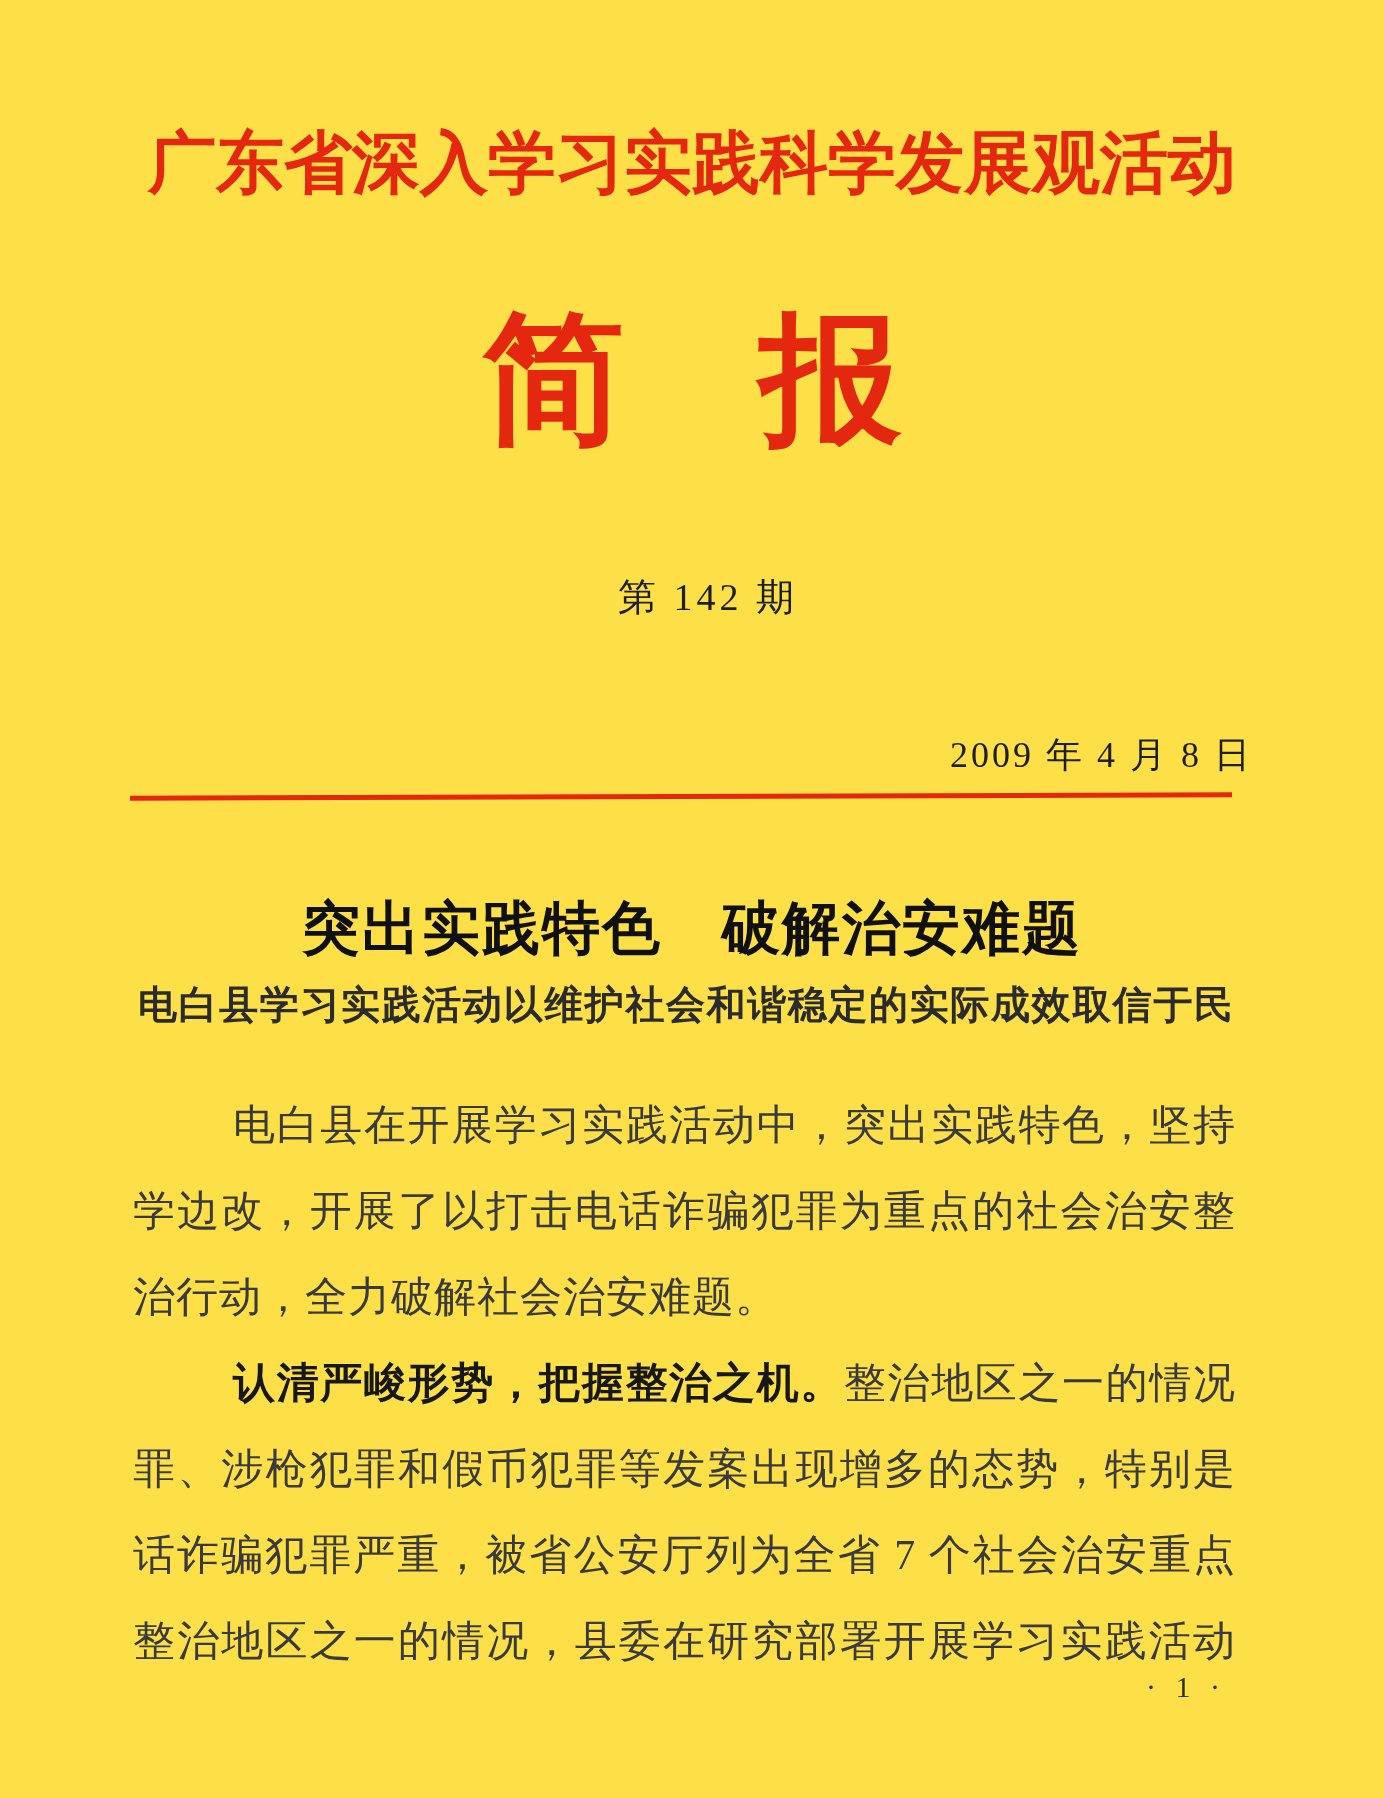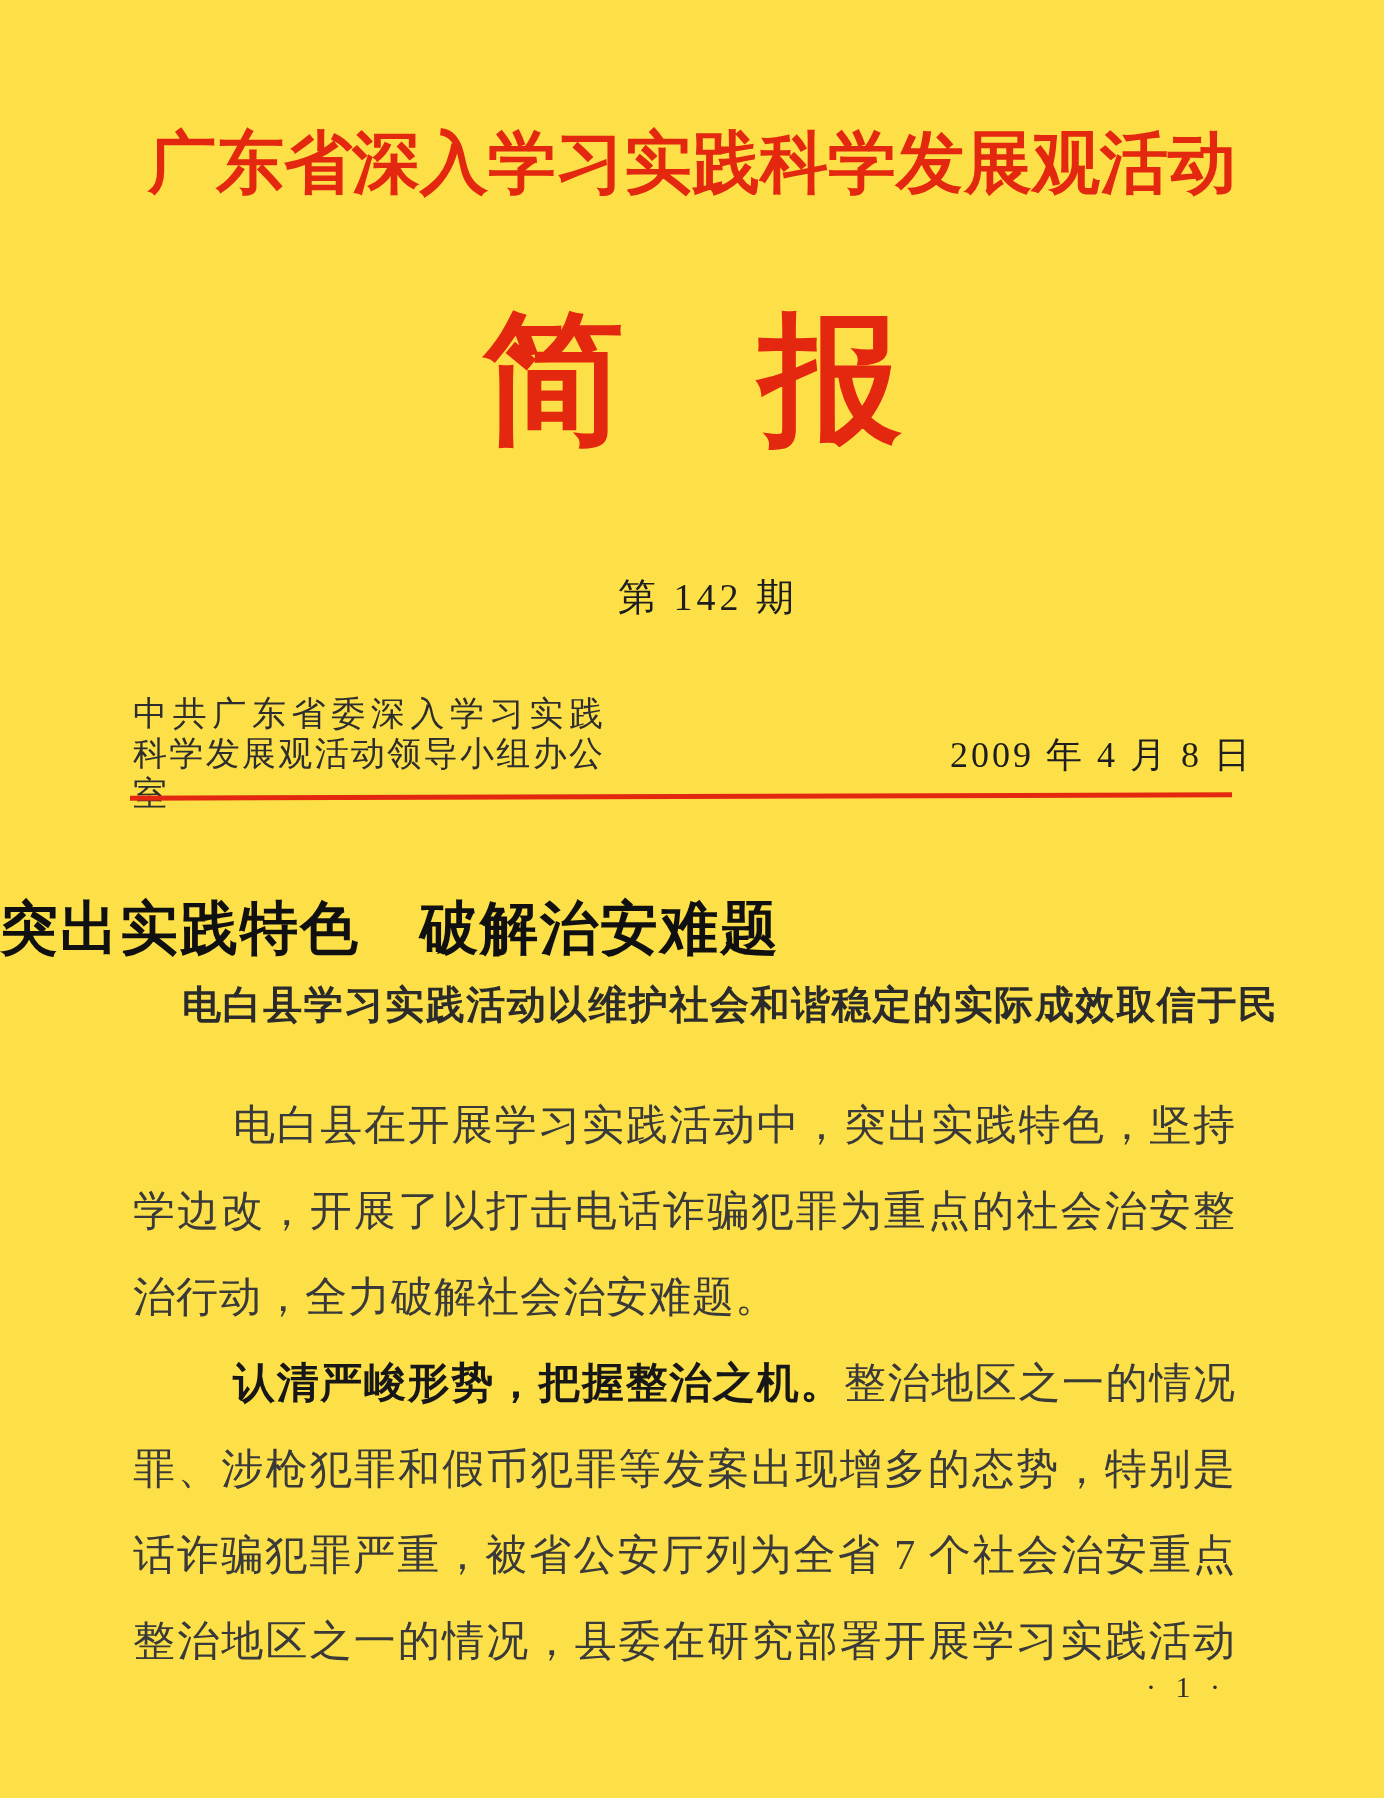--- a/index.html
+++ b/index.html
@@ -86,20 +86,21 @@
     background: #e4270f;
     transform: rotate(-0.18deg);
   }
 
   
   .article-title {
     position: absolute;
     top: 890px;
     left: 0;
     width: 100%;
+    text-align: center;
     font-size: 58px;
     font-weight: 700;
     color: #101010;
     letter-spacing: 2px;
     white-space: nowrap;
   }
   .article-subtitle {
     position: absolute;
     left: 138px;
     top: 978px;
@@ -107,21 +108,20 @@
     font-size: 39px;
     font-weight: 600;
     color: #2b2b2b;
     text-align: justify;
     text-align-last: justify;
     white-space: nowrap;
     letter-spacing: 1px;
   }
   .article-subtitle.justified {
     white-space: normal;
-    margin-left: 44px;
   }
 
   
   .body-text {
     position: absolute;
     left: 133px;
     top: 1082px;
     width: 1103px;
     font-size: 42px;
     color: #3a3a3a;
@@ -163,24 +163,20 @@
 
   <div class="header-title">广东省深入学习实践科学发展观活动</div>
 
   <div class="masthead">
     <span>简</span>
     <span>报</span>
   </div>
 
   <div class="issue-line">第 142 期</div>
 
-  <div class="issuer-block">
-    <div class="issuer-line">中共广东省委深入学习实践</div>
-    <div class="issuer-line">科学发展观活动领导小组办公室</div>
-  </div>
 
   <div class="date-line">2009 年 4 月 8 日</div>
 
   <div class="red-rule"></div>
 
   <div class="article-title">突出实践特色　破解治安难题</div>
 
   <div class="article-subtitle justified">电白县学习实践活动以维护社会和谐稳定的实际成效取信于民</div>
 
   <div class="body-text">

